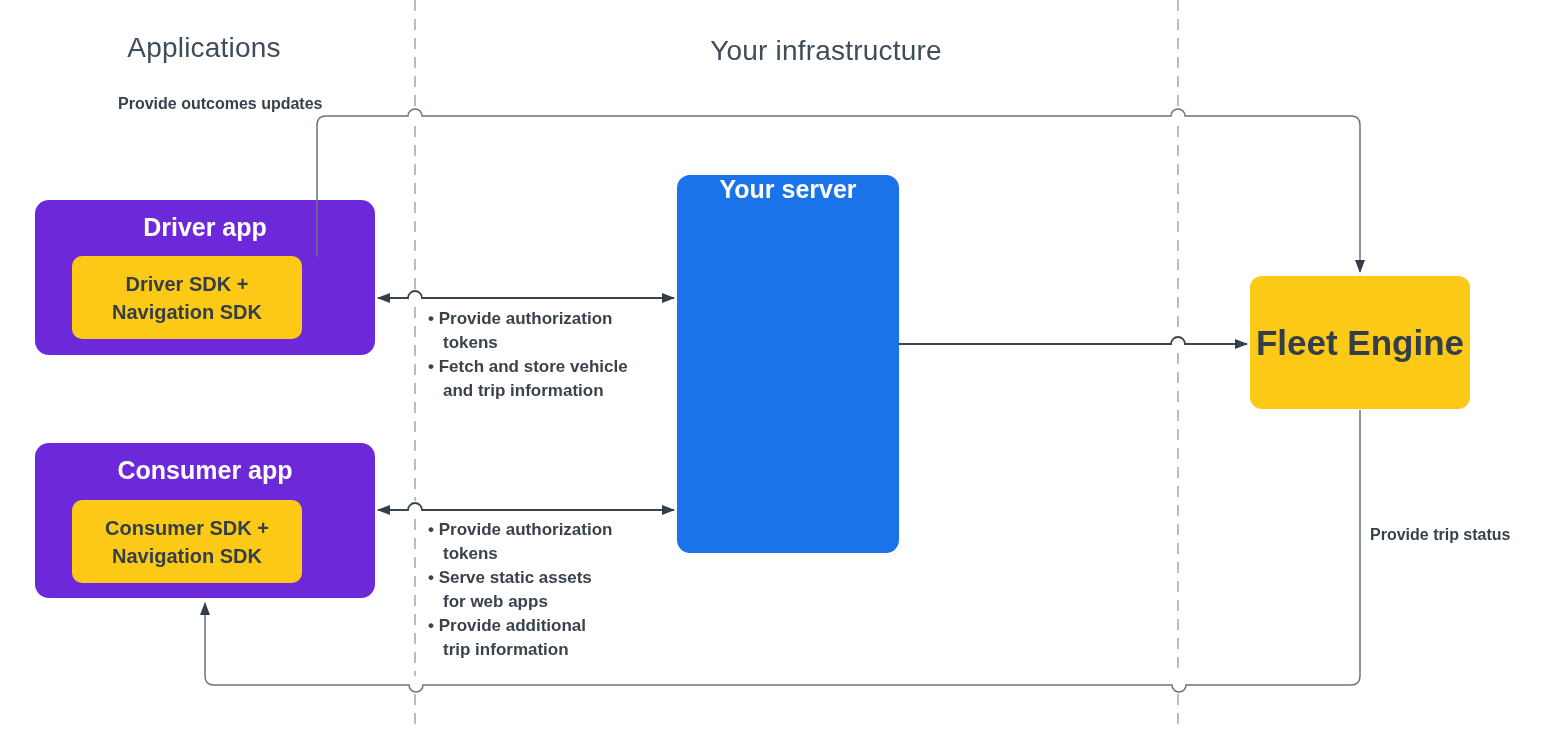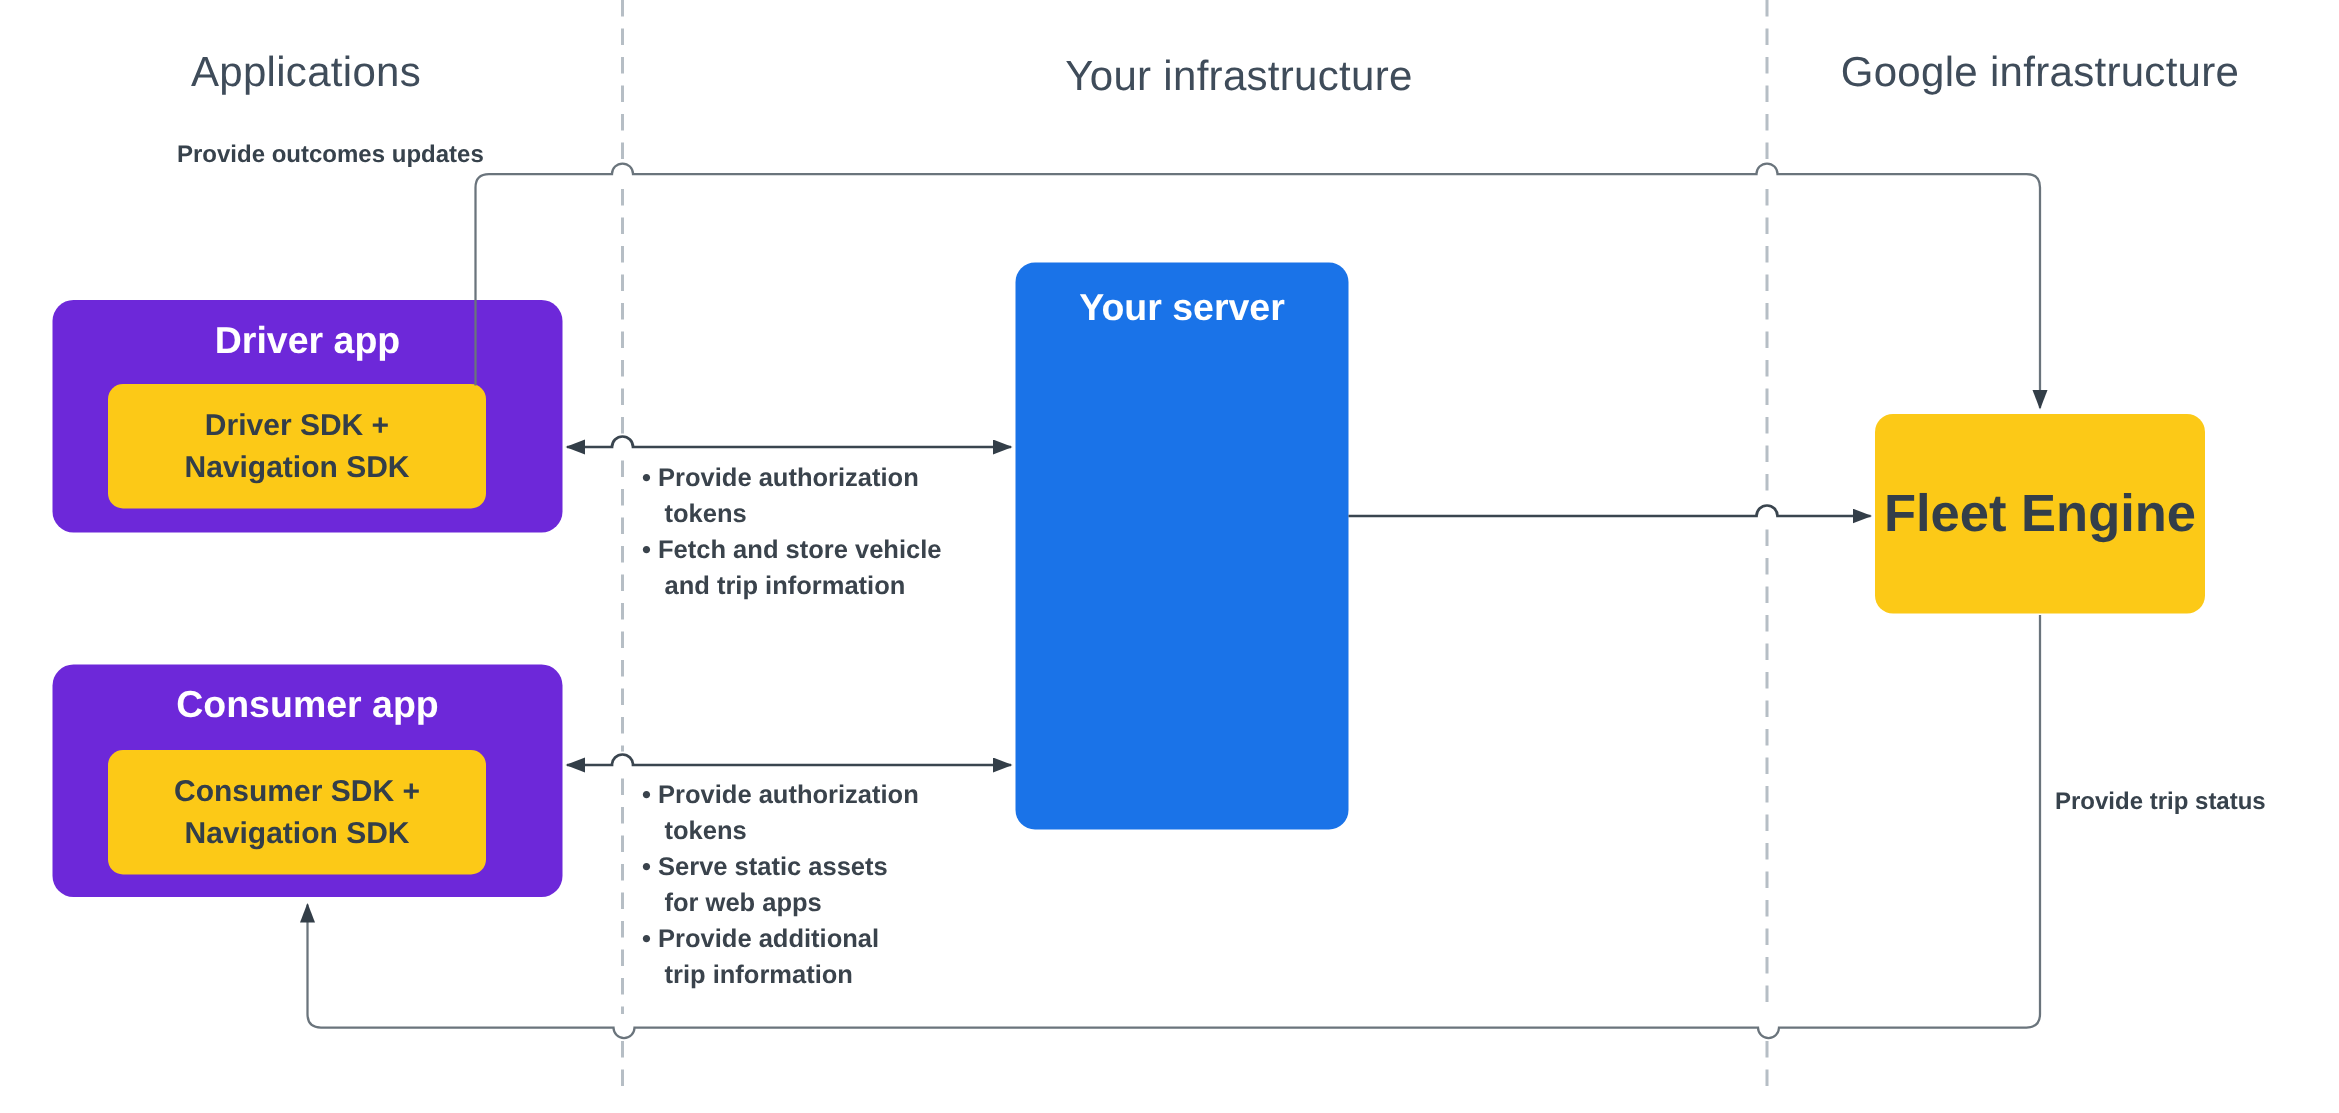--- a/index.html
+++ b/index.html
@@ -10,28 +10,28 @@
   .col-header{position:absolute;width:320px;text-align:center;font-size:28px;font-weight:400;
     color:#3f4c5a;letter-spacing:.2px;}
   .hdr-apps{left:44px;top:32px;}
   .hdr-yours{left:666px;top:35px;}
   .hdr-google{left:1200px;top:32px;}
 
   .app-node{position:absolute;width:340px;height:155px;background:#6d28d9;border-radius:14px;z-index:1;}
   .node-driver{left:35px;top:200px;}
   .node-consumer{left:35px;top:443px;}
   .app-title{margin-top:13px;text-align:center;color:#ffffff;font-weight:bold;font-size:25px;}
-  .sdk-box{position:absolute;left:37px;top:56px;width:252px;height:83px;background:#fcc917;border-radius:10px;
+  .sdk-box{position:absolute;left:37px;top:56px;width:230px;height:83px;background:#fcc917;border-radius:10px;
     display:flex;align-items:center;justify-content:center;text-align:center;
     font-weight:bold;font-size:20px;line-height:28px;color:#333e49;white-space:pre-line;}
   .node-consumer .sdk-box{top:57px;}
 
   .server-node{position:absolute;left:677px;top:175px;width:222px;height:378px;background:#1a73e8;
     border-radius:13px;z-index:1;}
-  .server-title{margin-top:16px;text-align:center;color:#ffffff;font-weight:bold;font-size:25px;}
+  .server-title{text-align:center;color:#ffffff;font-weight:bold;font-size:25px;}
 
   .fleet-node{position:absolute;left:1250px;top:276px;width:220px;height:133px;background:#fcc917;
     border-radius:12px;display:flex;align-items:center;justify-content:center;
     font-weight:bold;font-size:35px;color:#333e49;z-index:1;}
 
   .wire-label{position:absolute;font-weight:bold;font-size:16px;color:#37424c;z-index:6;}
   .lbl-location{left:118px;top:95px;}
   .lbl-tripstatus{left:1370px;top:526px;}
 
   .wire-list{position:absolute;list-style:none;margin:0;padding:0;font-weight:bold;font-size:17px;
@@ -66,21 +66,20 @@
 
     <path d="M378,298 H408 A7,7 0 0 1 422,298 H674" stroke="#3a454f" stroke-width="1.8" fill="none" marker-start="url(#ah-start)" marker-end="url(#ah-end)"></path>
 
     <path d="M378,510 H408 A7,7 0 0 1 422,510 H674" stroke="#3a454f" stroke-width="1.8" fill="none" marker-start="url(#ah-start)" marker-end="url(#ah-end)"></path>
 
     <path d="M899,344 H1171 A7,7 0 0 1 1185,344 H1247" stroke="#3a454f" stroke-width="1.8" fill="none" marker-end="url(#ah-end)"></path>
   </svg>
 
   <div class="col-header hdr-apps">Applications</div>
   <div class="col-header hdr-yours">Your infrastructure</div>
-  <div class="col-header hdr-google">Google infrastructure</div>
 
   <div class="wire-label lbl-location">Provide outcomes updates</div>
   <div class="wire-label lbl-tripstatus">Provide trip status</div>
 
   <div class="app-node node-driver">
     <div class="app-title">Driver app</div>
     <div class="sdk-box">Driver SDK +
 Navigation SDK</div>
   </div>
 

